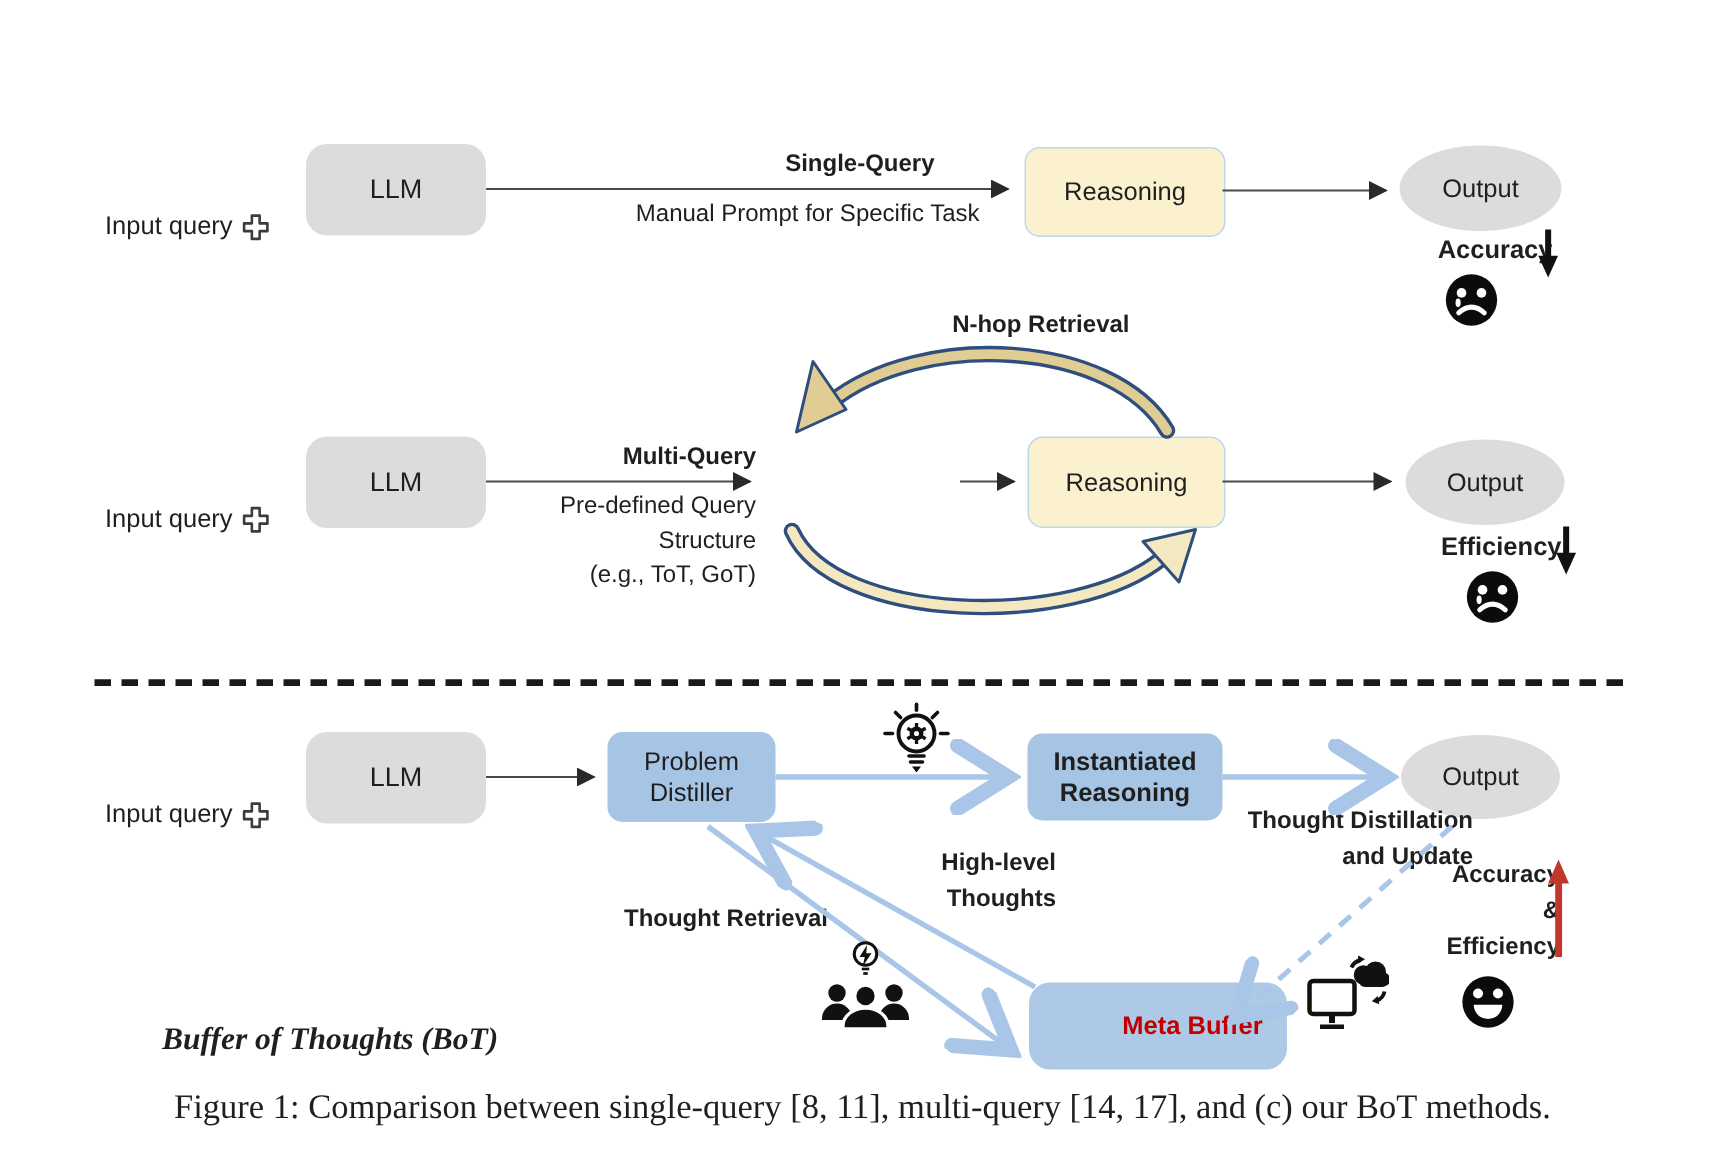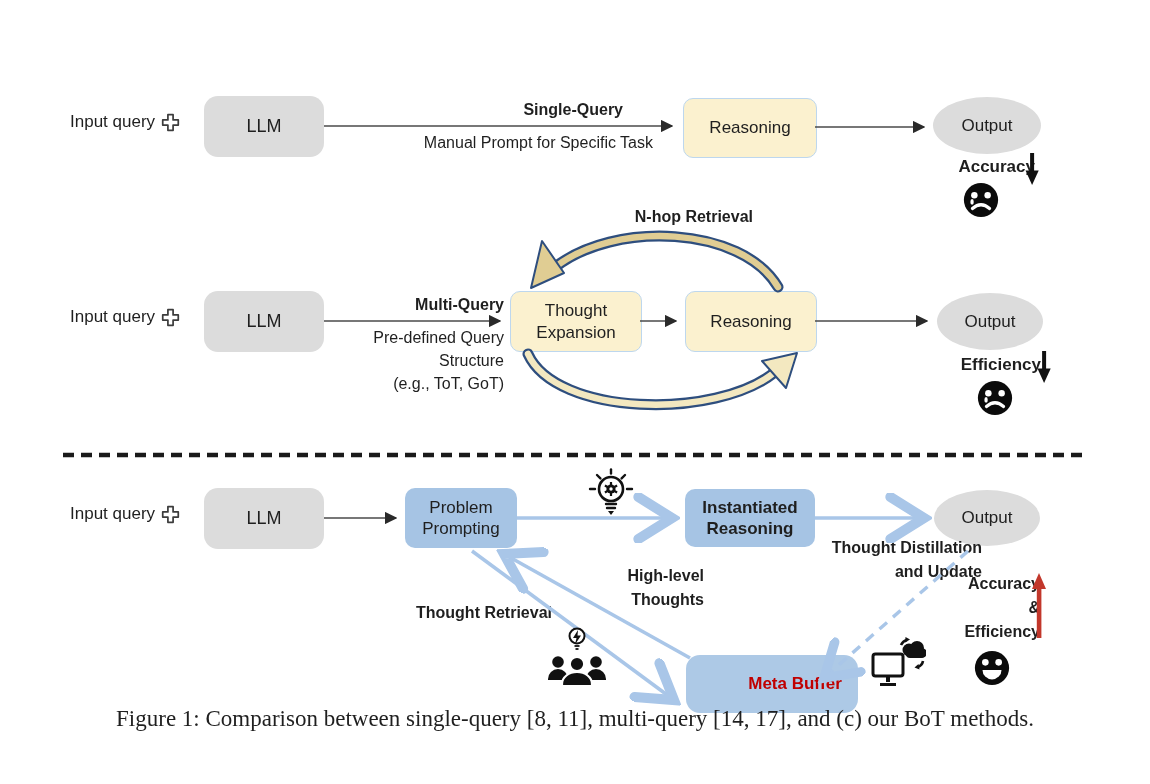--- a/index.html
+++ b/index.html
@@ -14,21 +14,21 @@
   .overlay{position:absolute;left:0;top:0;z-index:3;pointer-events:none;}
   .box{position:absolute;display:flex;flex-direction:column;align-items:center;justify-content:center;
        text-align:center;font-size:17px;line-height:1.25;z-index:2;}
   .gray{background:var(--box-gray);border-radius:14px;}
   .yellow{background:var(--box-yellow);border:1.5px solid var(--yellow-border);border-radius:10px;}
   .blue{background:var(--box-blue);border-radius:10px;text-align:center;}
   .meta{background:var(--meta-blue);border-radius:14px;}
   .ellipse{background:var(--box-gray);border-radius:50%;}
   .bold{font-weight:bold;}
   .lbl{position:absolute;font-size:16px;text-align:right;line-height:23px;z-index:2;}
-  .inputq{position:absolute;display:flex;align-items:center;gap:6px;font-size:17px;z-index:2;}
+  .inputq{position:absolute;display:flex;align-items:center;gap:6px;font-size:17px;z-index:2;margin-top:29px;}
   .icon{position:absolute;z-index:4;}
   .meta-text{color:var(--red-text);font-weight:bold;font-size:17px;}
   .serif-label{position:absolute;font-family:"Liberation Serif",serif;font-weight:bold;font-style:italic;
                font-size:21px;z-index:2;}
   .caption{position:absolute;left:0;right:0;text-align:center;font-family:"Liberation Serif",serif;
            font-size:23px;z-index:2;}
 </style>
 </head>
 <body>
 
@@ -142,24 +142,20 @@
     <span>Multi-Query</span>
   </div>
   <div class="lbl" style="left:334px;top:326px;width:170px;">
     <span style="display:block">Pre-defined Query</span>
     <span style="display:block">Structure</span>
     <span style="display:block">(e.g., ToT, GoT)</span>
   </div>
   <div class="lbl bold" style="left:578px;top:205px;width:175px;">
     <span>N-hop Retrieval</span>
   </div>
-  <div class="box yellow" style="left:510px;top:291px;width:130px;height:59px;">
-    <span>Thought</span>
-    <span>Expansion</span>
-  </div>
   <div class="box yellow" style="left:685px;top:291px;width:130px;height:59px;">
     <span>Reasoning</span>
   </div>
   <div class="box ellipse" style="left:937px;top:293px;width:106px;height:57px;">
     <span>Output</span>
   </div>
   <div class="lbl bold" style="left:941px;top:353px;width:100px;font-size:17px;">
     <span>Efficiency</span>
   </div>
   <svg class="icon" style="left:1036px;top:349px;" width="16" height="36" viewBox="0 0 16 36">
@@ -178,21 +174,21 @@
     <span>Input query</span>
     <svg width="19" height="19" viewBox="0 0 22 22">
       <path d="M8 2 H14 V8 H20 V14 H14 V20 H8 V14 H2 V8 H8 Z" fill="#fff" stroke="#3c3c3c" stroke-width="2" stroke-linejoin="round"></path>
     </svg>
   </div>
   <div class="box gray" style="left:204px;top:488px;width:120px;height:61px;font-size:18px;">
     <span>LLM</span>
   </div>
   <div class="box blue" style="left:405px;top:488px;width:112px;height:60px;">
     <span>Problem</span>
-    <span>Prompting</span>
+    <span>Distiller</span>
   </div>
 
   <svg class="icon" style="left:588px;top:468px;" width="46" height="52" viewBox="0 0 46 52">
     <circle cx="23" cy="21" r="12" fill="#fff" stroke="#111" stroke-width="2.6"></circle>
     <circle cx="23" cy="21" r="4.6" fill="#111"></circle>
     <g stroke="#111" stroke-width="2.2">
       <line x1="23" y1="14" x2="23" y2="28"></line>
         <line x1="16.9" y1="17.5" x2="29.1" y2="24.5"></line>
       <line x1="16.9" y1="24.5" x2="29.1" y2="17.5"></line>
     </g>
@@ -271,17 +267,20 @@
     <polygon points="1,17 15,17 8,1" fill="var(--red-arrow)"></polygon>
     <rect x="5.8" y="15" width="4.6" height="51" fill="var(--red-arrow)"></rect>
   </svg>
   <svg class="icon" style="left:973px;top:649px;" width="38" height="38" viewBox="0 0 40 40">
     <circle cx="20" cy="20" r="18" fill="#0b0b0b"></circle>
     <circle cx="13" cy="14" r="3.5" fill="#fff"></circle>
       <circle cx="27" cy="14" r="3.5" fill="#fff"></circle>
     <path d="M10,22 A10,10 0 0 0 30,22 Z" fill="#fff"></path>
   </svg>
 
-
-  <div class="caption" style="top:706px;">
+  <div class="serif-label" style="left:108px;top:680px;">
+    <span>Buffer of Thoughts (BoT)</span>
+  </div>
+
+  <div class="caption" style="top:725px;">
     <span>Figure 1: Comparison between single-query [8, 11], multi-query [14, 17], and (c) our BoT methods.</span>
   </div>
 </div>
 
 </body></html>

